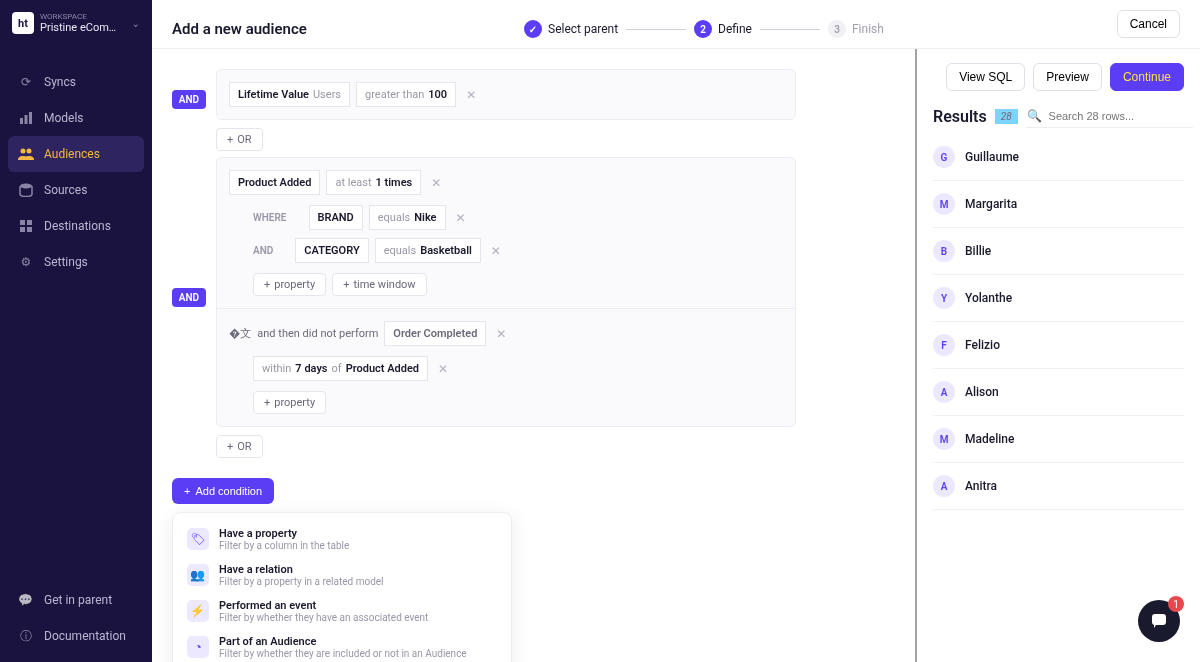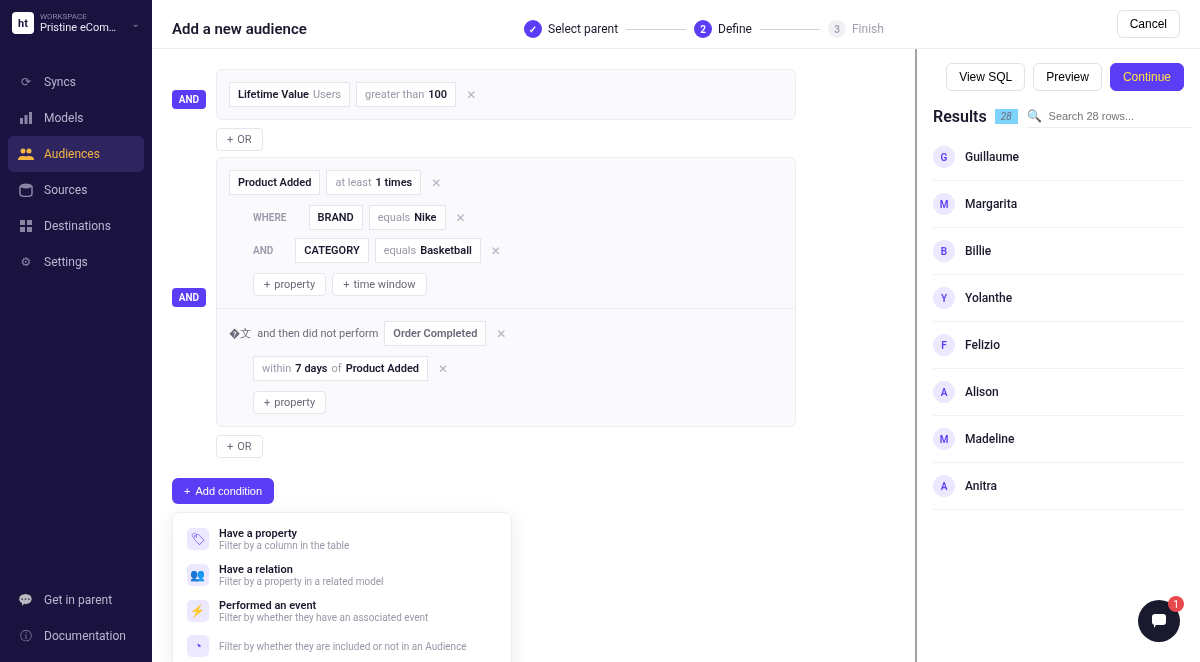--- a/index.html
+++ b/index.html
@@ -285,20 +285,21 @@
             <div class="dd-item">
               <div class="dd-icon">⚡</div>
               <div>
                   <div class="dd-title">Performed an event</div>
                   <div class="dd-desc">Filter by whether they have an associated event</div>
                 </div>
             </div>
             <div class="dd-item">
               <div class="dd-icon">◔</div>
               <div>
+                  <div class="dd-title">Part of an Audience</div>
                   <div class="dd-desc">Filter by whether they are included or not in an Audience</div>
                 </div>
             </div>
           </div>
         </div>
 
       </div>
 
       <div class="results">
         <div class="results-actions">

